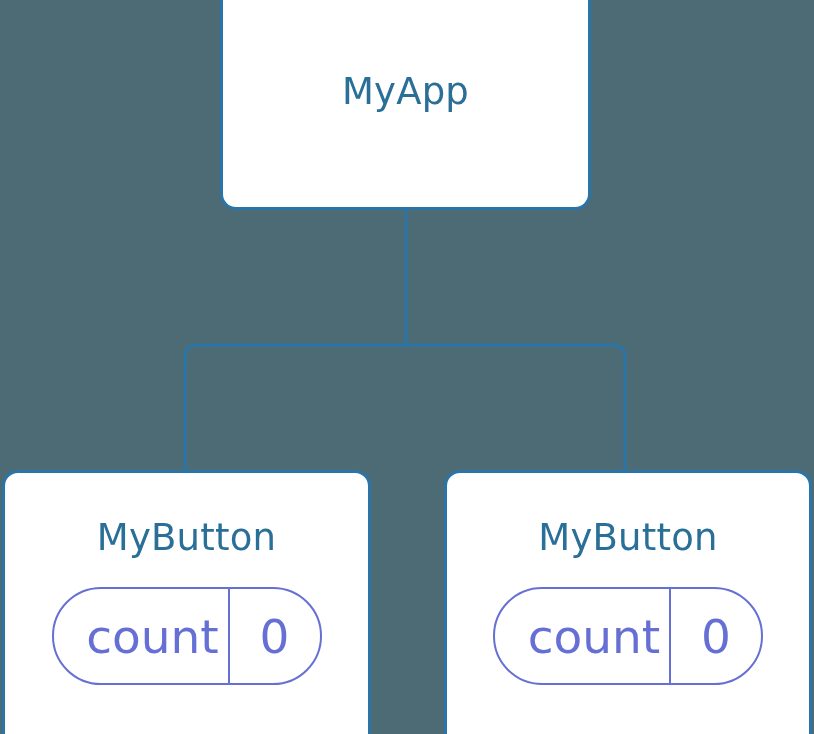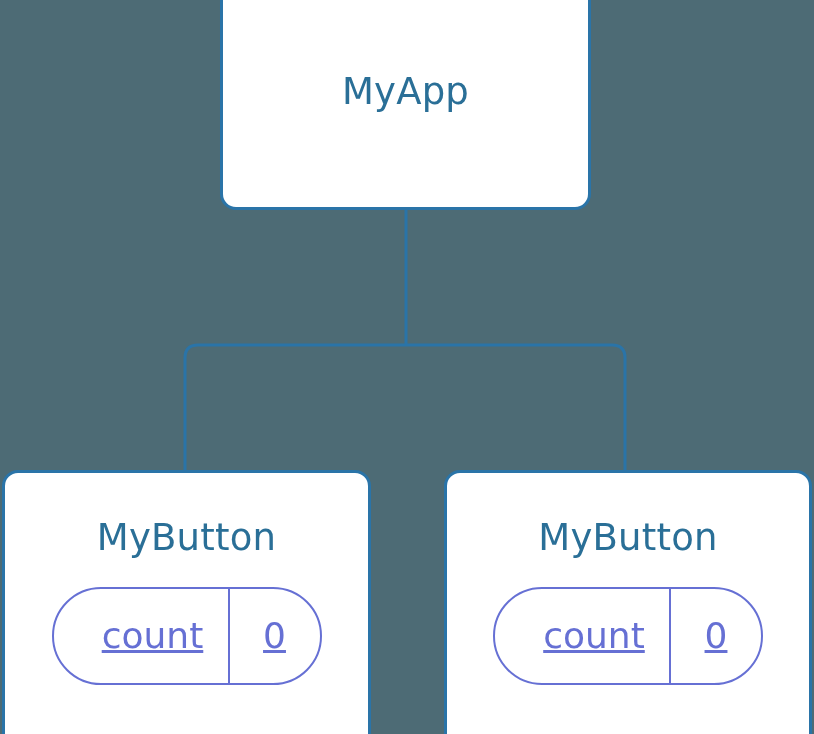--- a/index.html
+++ b/index.html
@@ -87,25 +87,24 @@
     box-sizing: border-box;
     background: #ffffff;
     overflow: hidden;
   }
   .pill-key,
   .pill-val {
     display: flex;
     align-items: center;
     justify-content: center;
     color: #6670d4;
-    font-size: 36px;
+    font-size: 47px;
     line-height: 1;
     white-space: nowrap;
     box-sizing: border-box;
-    text-decoration: underline;
   }
   .pill-key {
     width: 174px;
     padding-left: 24px;
   }
   .pill-val {
     width: 92px;
     border-left: 2px solid #6670d4;
   }
 </style>

